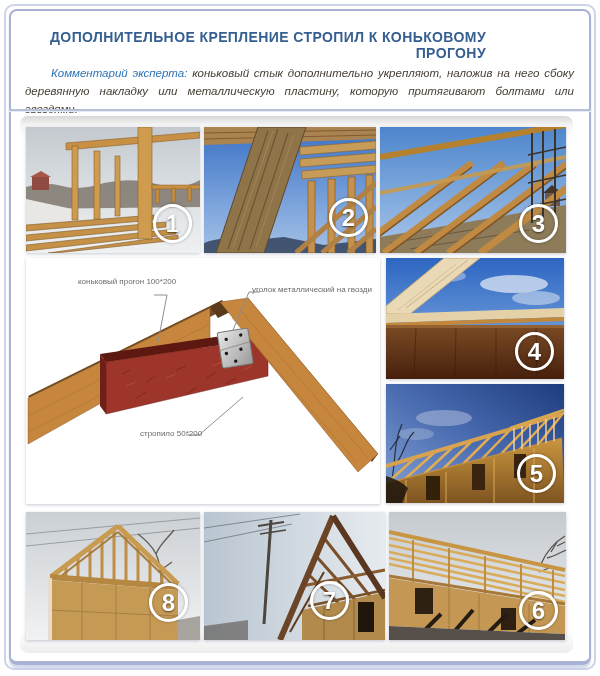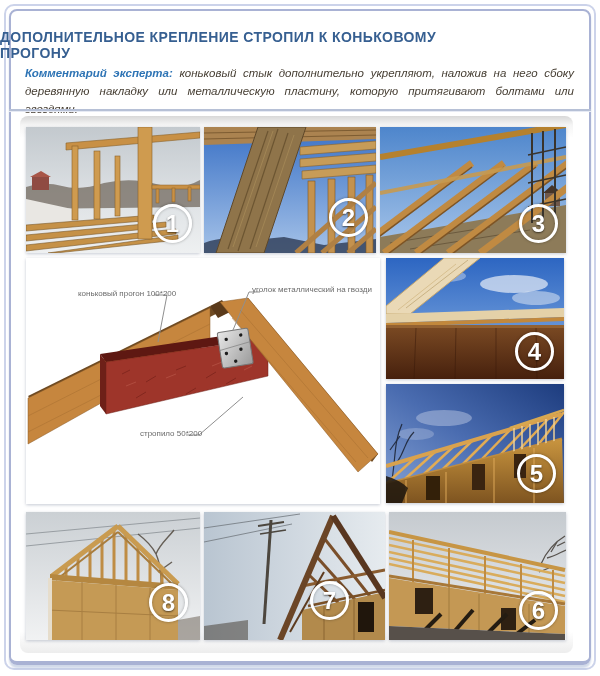--- a/index.html
+++ b/index.html
@@ -7,25 +7,25 @@
     width:600px;height:676px;position:relative;background:#fff;
     font-family:"Liberation Sans",sans-serif;overflow:hidden;
   }
   
   .frame-outer{position:absolute;left:4px;top:4px;width:588px;height:662px;
     border:2px solid #ccd3ea;border-radius:10px;}
   .frame-inner{position:absolute;left:9px;top:9px;width:578px;height:650px;
     border:2px solid #a9b2d4;border-bottom-width:4px;border-radius:8px;
     box-shadow:0 3px 2px rgba(170,185,215,.55);}
   
-  .title{position:absolute;top:29px;left:0;width:486px;margin:0;text-align:left;
+  .title{position:absolute;top:29px;left:0;width:486px;margin:0;text-align:right;
     font-size:14px;font-weight:bold;letter-spacing:.4px;color:#365f91;}
   .comment{position:absolute;top:64px;left:25px;width:549px;margin:0;
     font-size:11.5px;font-style:italic;line-height:18px;text-align:justify;color:#463e33;}
-  .comment .lbl{font-weight:bold;color:#2e74b5;}
+  .comment .lbl{font-weight:normal;color:#2e74b5;margin-left:26px;}
   .divider{position:absolute;top:109px;left:9px;width:582px;height:2px;
     background:#b6c0d6;box-shadow:0 1px 0 #e6eaf4;}
   
   .collage-bg{position:absolute;left:20px;top:116px;width:553px;height:537px;border-radius:8px;
     background:linear-gradient(180deg,#d8d8d8 0px,#f5f5f5 9px,#ffffff 22px,#ffffff 96%,#ededed 100%);}
   figure.ph{position:absolute;margin:0;overflow:hidden;background:#fff;
     box-shadow:0 1px 3px rgba(110,120,145,.4);}
   figure.ph svg{display:block;width:100%;height:100%;}
   .p1{left:26px;top:127px;width:174px;height:126px;}
   .p2{left:204px;top:127px;width:172px;height:126px;}
@@ -41,21 +41,21 @@
     border:3px solid #fff;border-radius:50%;color:#fff;
     font-weight:bold;font-size:24px;line-height:33px;text-align:center;
     text-shadow:0 1px 2px rgba(0,0,0,.6);
     box-shadow:0 0 3px rgba(0,0,0,.35), inset 0 0 3px rgba(0,0,0,.3);}
   .p2 .badge{bottom:16px;}
   .p4 .badge{right:10px;bottom:8px;}
   .p7 .badge{right:36px;bottom:20px;}
   .p8 .badge{right:12px;bottom:18px;}
   
   .dlabel{position:absolute;font-size:8px;font-style:normal;color:#6b6b6b;white-space:nowrap;}
-  .dl-ridge{left:5px;top:31px;padding-left:47px;}
+  .dl-ridge{left:5px;top:19px;padding-left:47px;}
   .dl-bracket{left:226px;top:27px;}
   .dl-rafter{left:97px;top:171px;padding-left:17px;}
 </style>
 </head>
 <body>
 
 <div class="frame-outer"></div>
 <div class="frame-inner"></div>
 
 <h1 class="title">ДОПОЛНИТЕЛЬНОЕ КРЕПЛЕНИЕ СТРОПИЛ К КОНЬКОВОМУ ПРОГОНУ</h1>

